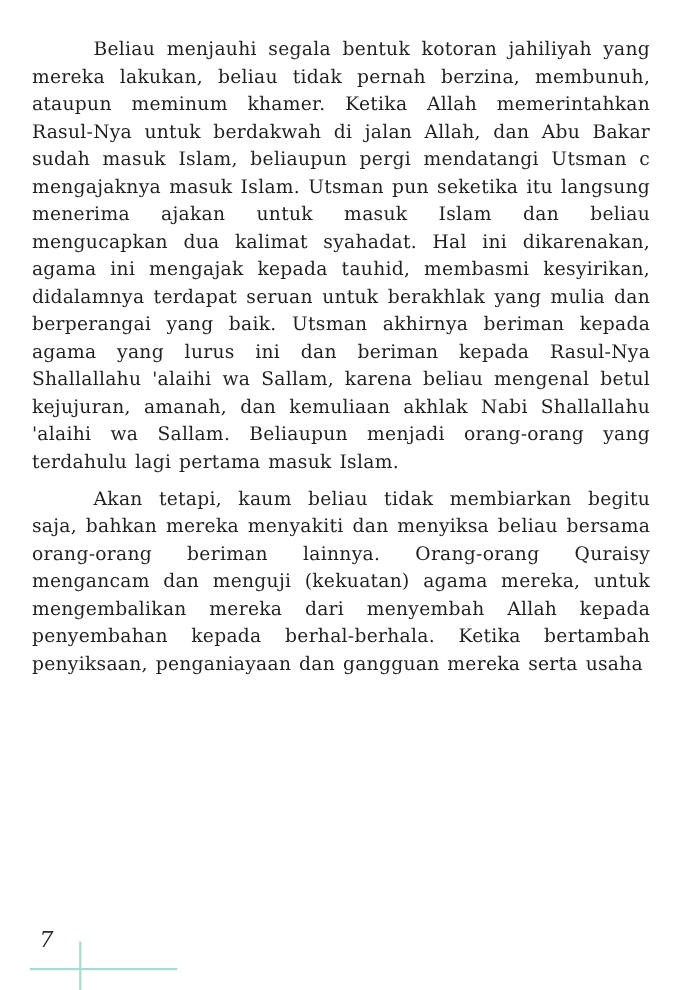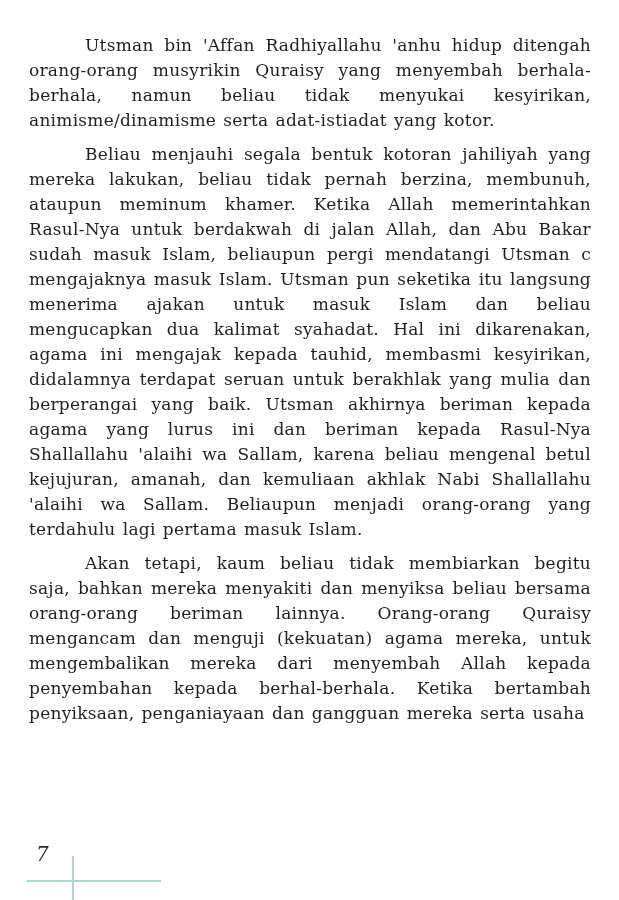--- a/index.html
+++ b/index.html
@@ -55,21 +55,20 @@
     width: 2px;
     height: 44px;
   }
 </style>
 </head>
 <body>
 
 <div class="page">
 
   <div class="text-block">
-    <p class="para">Utsman bin 'Affan Radhiyallahu 'anhu hidup ditengah orang-orang musyrikin Quraisy yang menyembah berhala-berhala, namun beliau tidak menyukai kesyirikan, animisme/dinamisme serta adat-istiadat yang kotor.</p>
     <p class="para">Beliau menjauhi segala bentuk kotoran jahiliyah yang mereka lakukan, beliau tidak pernah berzina, membunuh, ataupun meminum khamer. Ketika Allah memerintahkan Rasul-Nya untuk berdakwah di jalan Allah, dan Abu Bakar sudah masuk Islam, beliaupun pergi mendatangi Utsman c mengajaknya masuk Islam. Utsman pun seketika itu langsung menerima ajakan untuk masuk Islam dan beliau mengucapkan dua kalimat syahadat. Hal ini dikarenakan, agama ini mengajak kepada tauhid, membasmi kesyirikan, didalamnya terdapat seruan untuk berakhlak yang mulia dan berperangai yang baik. Utsman akhirnya beriman kepada agama yang lurus ini dan beriman kepada Rasul-Nya Shallallahu 'alaihi wa Sallam, karena beliau mengenal betul kejujuran, amanah, dan kemuliaan akhlak Nabi Shallallahu 'alaihi wa Sallam. Beliaupun menjadi orang-orang yang terdahulu lagi pertama masuk Islam.</p>
     <p class="para">Akan tetapi, kaum beliau tidak membiarkan begitu saja, bahkan mereka menyakiti dan menyiksa beliau bersama orang-orang beriman lainnya. Orang-orang Quraisy mengancam dan menguji (kekuatan) agama mereka, untuk mengembalikan mereka dari menyembah Allah kepada penyembahan kepada berhal-berhala. Ketika bertambah penyiksaan, penganiayaan dan gangguan mereka serta usaha</p>
   </div>
 
   <span class="page-number">7</span>
 
   <div class="deco-line-h" style="background-color: rgb(169, 217, 207);"></div>
 
   <div class="deco-line-v" style="background-color: rgb(169, 217, 207);"></div>
 

